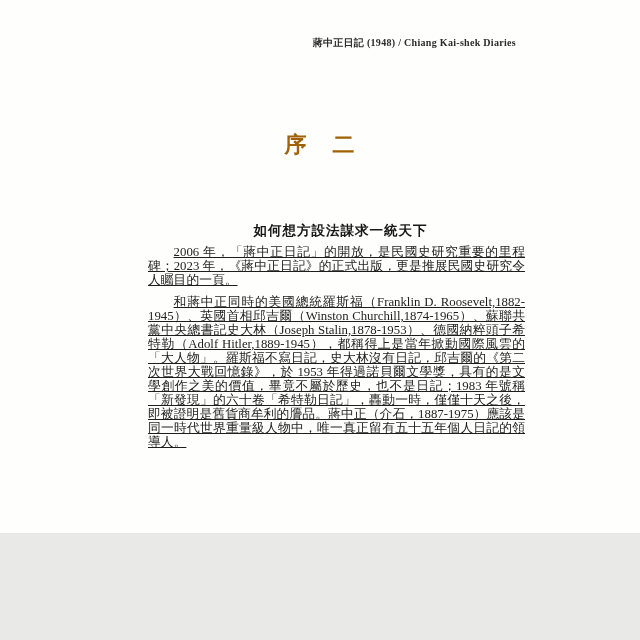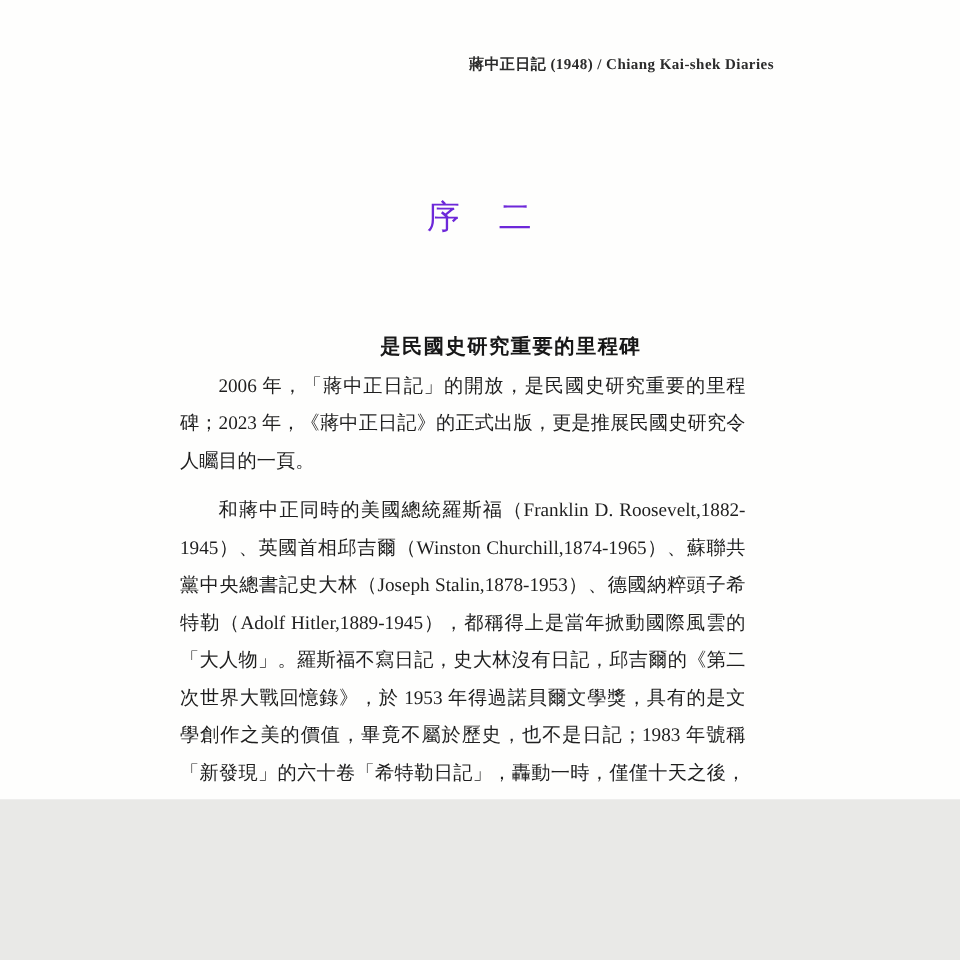--- a/index.html
+++ b/index.html
@@ -29,45 +29,46 @@
     font-weight: 600;
     white-space: nowrap;
   }
   .chapter-title {
     position: absolute;
     top: 115px;
     left: 132px;
     width: 377px;
     text-align: center;
     font-size: 22px;
-    font-weight: 400;
+    font-weight: 700;
     letter-spacing: 2px;
-    color: #6d28d9;
+    color: #a16207;
   }
   .section-heading {
     position: absolute;
     top: 211px;
     left: 152px;
     width: 377px;
     text-align: center;
     font-size: 13.5px;
     font-weight: 700;
     letter-spacing: 1px;
     color: #181818;
   }
   .body-text {
     position: absolute;
     top: 245px;
-    left: 120px;
+    left: 148px;
     width: 377px;
     font-size: 12.8px;
-    line-height: 25px;
+    line-height: 14px;
     text-align: justify;
     text-justify: inter-character;
     color: #1e1e1e;
+    text-decoration: underline;
   }
   .body-text p {
     margin: 0;
     text-indent: 2em;
   }
   .body-text p + p {
     margin-top: 8px;
   }
   .page-number {
     position: absolute;
@@ -79,21 +80,21 @@
 </style>
 </head>
 <body>
 
 <div class="page">
 
   <div class="running-head">蔣中正日記 (1948) / Chiang Kai-shek Diaries</div>
 
   <h1 class="chapter-title">序　二</h1>
 
-  <h2 class="section-heading">是民國史研究重要的里程碑</h2>
+  <h2 class="section-heading">如何想方設法謀求一統天下</h2>
 
   <div class="body-text">
     <p>2006 年，「蔣中正日記」的開放，是民國史研究重要的里程碑；2023 年，《蔣中正日記》的正式出版，更是推展民國史研究令人矚目的一頁。</p>
     <p>和蔣中正同時的美國總統羅斯福（Franklin D. Roosevelt,1882-1945）、英國首相邱吉爾（Winston Churchill,1874-1965）、蘇聯共黨中央總書記史大林（Joseph Stalin,1878-1953）、德國納粹頭子希特勒（Adolf Hitler,1889-1945），都稱得上是當年掀動國際風雲的「大人物」。羅斯福不寫日記，史大林沒有日記，邱吉爾的《第二次世界大戰回憶錄》，於 1953 年得過諾貝爾文學獎，具有的是文學創作之美的價值，畢竟不屬於歷史，也不是日記；1983 年號稱「新發現」的六十卷「希特勒日記」，轟動一時，僅僅十天之後，即被證明是舊貨商牟利的贗品。蔣中正（介石，1887-1975）應該是同一時代世界重量級人物中，唯一真正留有五十五年個人日記的領導人。</p>
   </div>
 
   <div class="page-number">v</div>
 
 </div>
 

